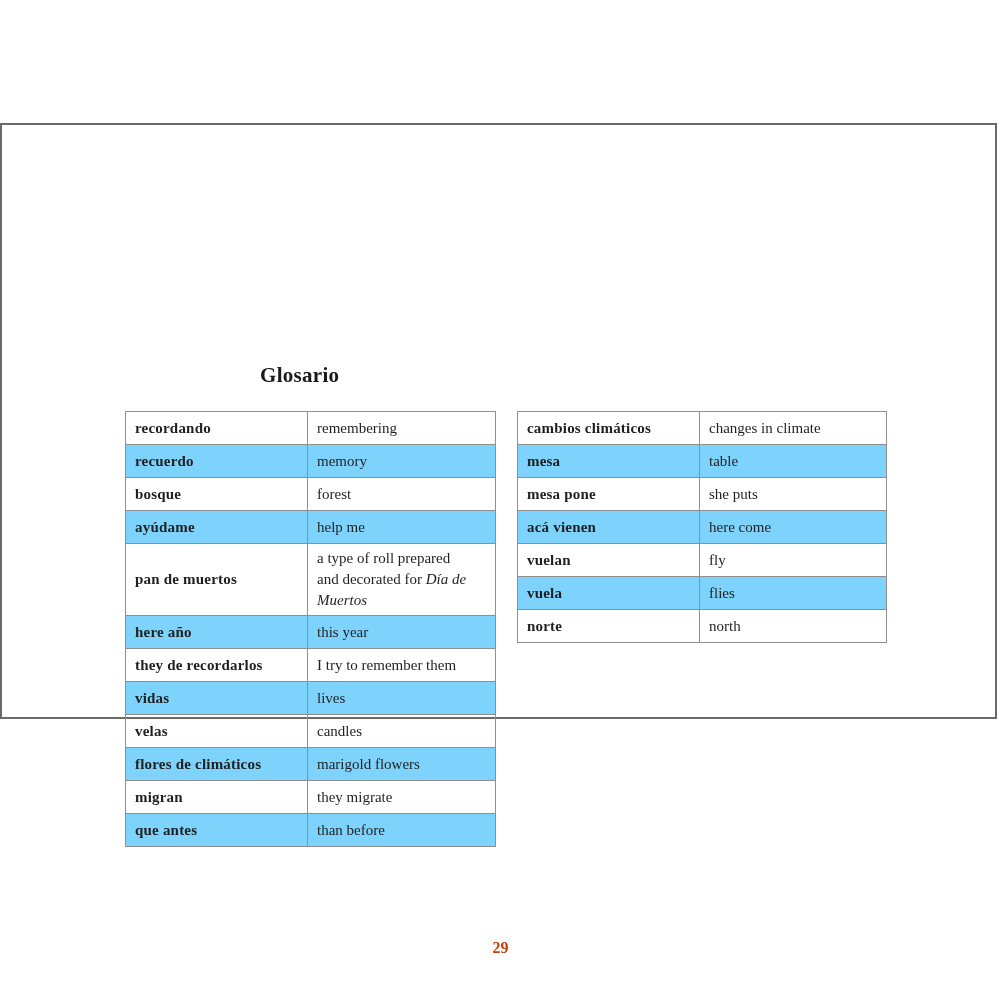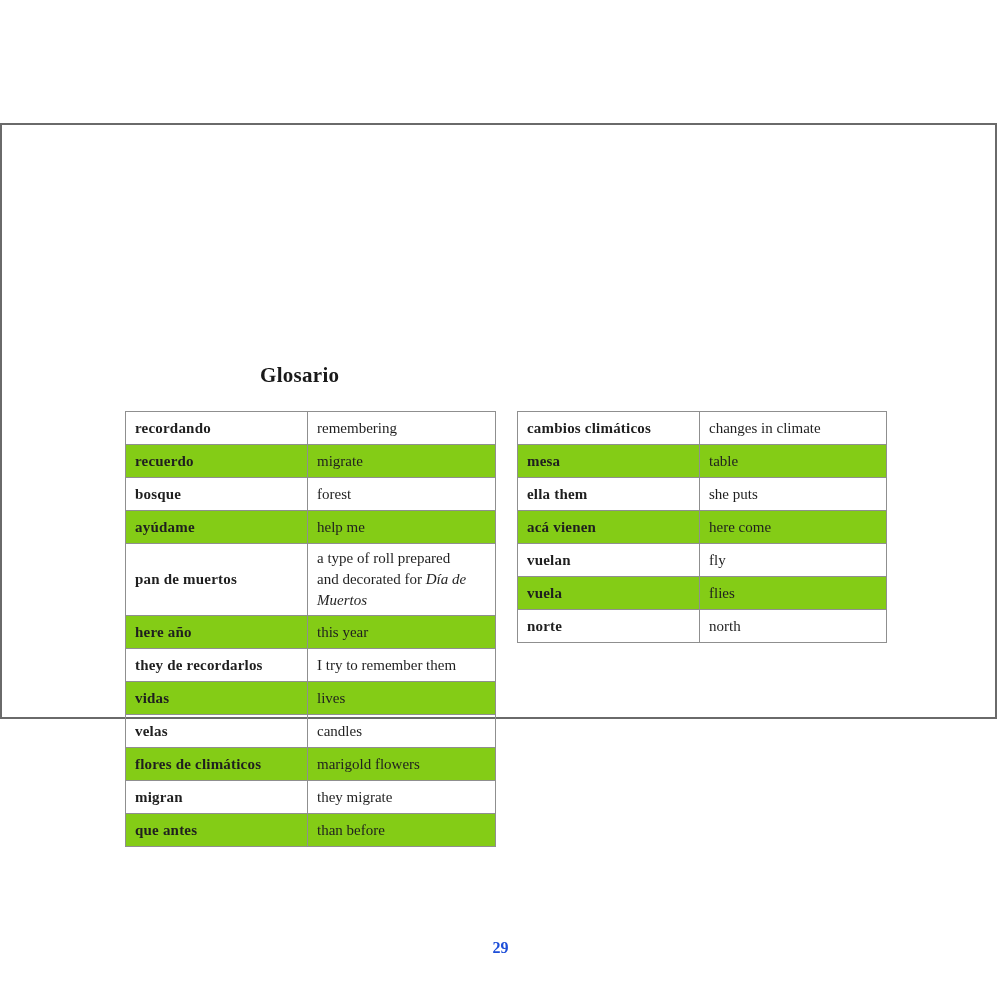--- a/index.html
+++ b/index.html
@@ -33,55 +33,55 @@
     font-size: 15px;
   }
   table.glossary td {
     border: 1px solid #8f8f8f;
     vertical-align: middle;
     padding: 4px 24px 4px 9px;
     line-height: 21px;
     height: 33px;
   }
   table.glossary td.term { font-weight: bold; letter-spacing: 0.2px; }
-  table.glossary tr.alt td { background: #84cc16; }
+  table.glossary tr.alt td { background: #7dd3fc; }
   #left-table  { left: 123px; top: 286px; width: 370px; }
   #right-table { left: 515px; top: 286px; width: 369px; border-radius: 9px; }
   #left-table  col.c1 { width: 182px; } #left-table  col.c2 { width: 188px; }
   #right-table col.c1 { width: 182px; } #right-table col.c2 { width: 187px; }
   .italic { font-style: italic; }
   .page-number {
     position: absolute;
     left: 0px; top: 814px;
     width: 997px;
     text-align: center;
     font-weight: bold;
     font-size: 16px;
-    color: #1d4ed8;
+    color: #c2410c;
   }
 </style>
 </head>
 <body>
 
 <div class="page-frame">
   <h1 class="doc-title">Glosario</h1>
 
   <table class="glossary" id="left-table">
     <colgroup>
         <col class="c1">
         <col class="c2">
       </colgroup>
     <tbody>
         <tr>
           <td class="term">recordando</td>
           <td class="translation"><span>remembering</span></td>
         </tr>
         <tr class="alt">
           <td class="term">recuerdo</td>
-          <td class="translation"><span>migrate</span></td>
+          <td class="translation"><span>memory</span></td>
         </tr>
         <tr>
           <td class="term">bosque</td>
           <td class="translation"><span>forest</span></td>
         </tr>
         <tr class="alt">
           <td class="term">ayúdame</td>
           <td class="translation"><span>help me</span></td>
         </tr>
         <tr>
@@ -127,21 +127,21 @@
     <tbody>
         <tr>
           <td class="term">cambios climáticos</td>
           <td class="translation"><span>changes in climate</span></td>
         </tr>
         <tr class="alt">
           <td class="term">mesa</td>
           <td class="translation"><span>table</span></td>
         </tr>
         <tr>
-          <td class="term">ella them</td>
+          <td class="term">mesa pone</td>
           <td class="translation"><span>she puts</span></td>
         </tr>
         <tr class="alt">
           <td class="term">acá vienen</td>
           <td class="translation"><span>here come</span></td>
         </tr>
         <tr>
           <td class="term">vuelan</td>
           <td class="translation"><span>fly</span></td>
         </tr>

